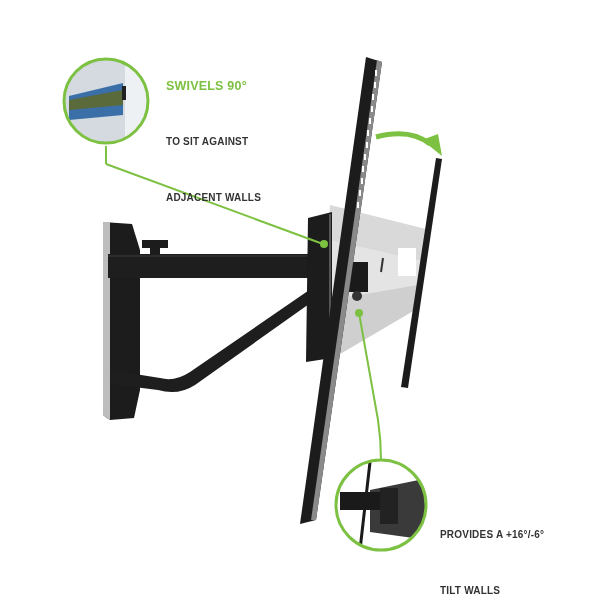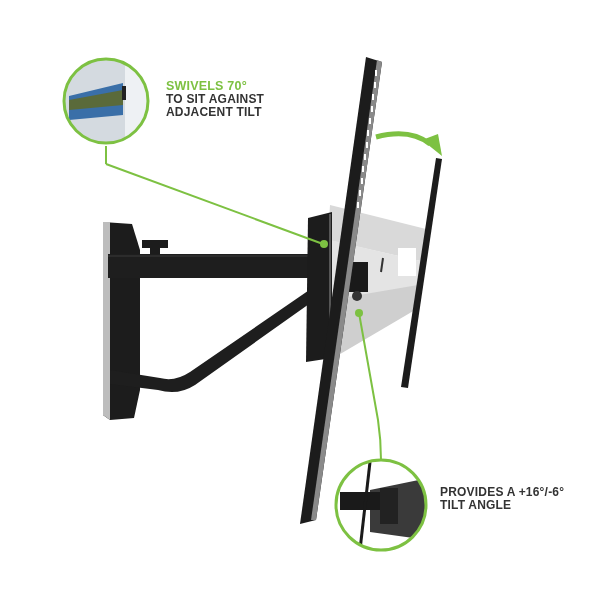--- a/index.html
+++ b/index.html
@@ -1,20 +1,20 @@
 <!DOCTYPE html>
 <html><head>
 <meta charset="utf-8">
 <style>
   html, body { margin:0; padding:0; background:#ffffff; }
   .stage { position:relative; width:612px; height:612px; overflow:hidden; background:#ffffff; font-family:"Liberation Sans", sans-serif; }
   svg.art { position:absolute; left:0; top:0; }
   .callout { position:absolute; }
   .callout .title { color:#7dc142; font-weight:bold; font-size:12.5px; letter-spacing:0.2px; line-height:14px; }
-  .callout .sub { color:#333333; font-weight:bold; font-size:12px; line-height:12.5px; letter-spacing:0.2px; }
+  .callout .sub { color:#333333; font-weight:bold; font-size:10px; line-height:12.5px; letter-spacing:0.2px;margin-top:43px; }
   #callout-swivel { left:166px; top:79px; }
   #callout-tilt { left:440px; top:486px; }
 </style>
 </head>
 <body>
 
 <div class="stage">
   <svg class="art" width="612" height="612" viewBox="0 0 612 612">
 
     <g>
@@ -102,22 +102,22 @@
       <rect x="336" y="460" width="92" height="92" fill="#ffffff"></rect>
       <polygon points="370,490 428,478 428,540 370,532" fill="#3a3a3a"></polygon>
       <rect x="340" y="492" width="40" height="18" fill="#1a1a1a"></rect>
       <line x1="370" y1="462" x2="360" y2="550" stroke="#1a1a1a" stroke-width="3"></line>
       <rect x="380" y="488" width="18" height="36" fill="#222"></rect>
     </g>
     <circle cx="381" cy="505" r="45" fill="none" stroke="#7dc142" stroke-width="3"></circle>
   </svg>
 
   <div class="callout" id="callout-swivel">
-    <div class="title">SWIVELS 70°</div>
+    <div class="title">SWIVELS 90°</div>
     <div class="sub">TO SIT AGAINST</div>
-    <div class="sub">ADJACENT TILT</div>
+    <div class="sub">ADJACENT WALLS</div>
   </div>
 
   <div class="callout" id="callout-tilt">
     <div class="sub">PROVIDES A +16°/-6°</div>
-    <div class="sub">TILT ANGLE</div>
+    <div class="sub">TILT WALLS</div>
   </div>
 </div>
 
 </body></html>

